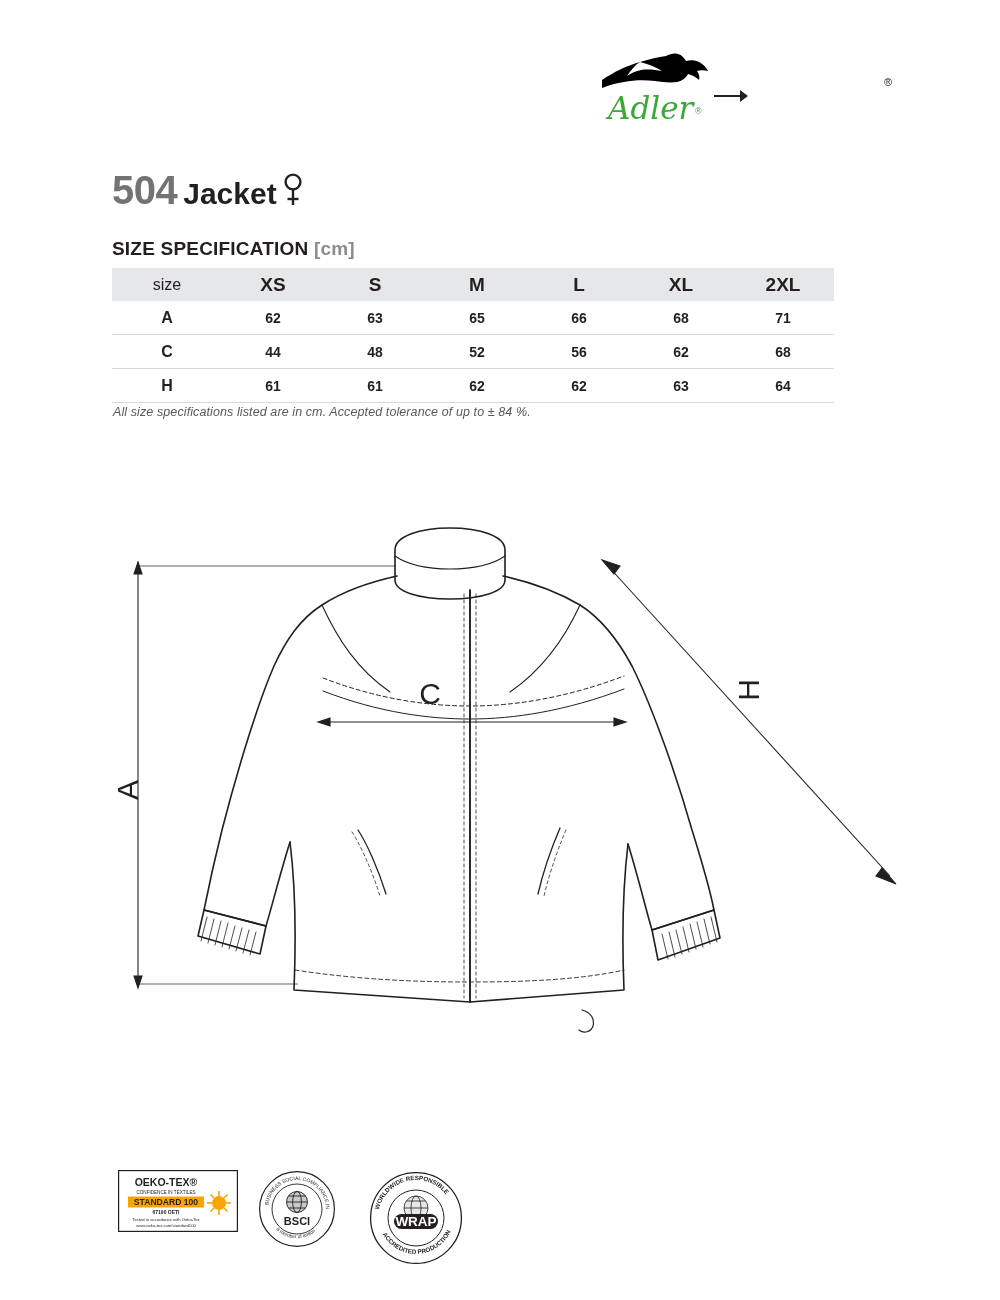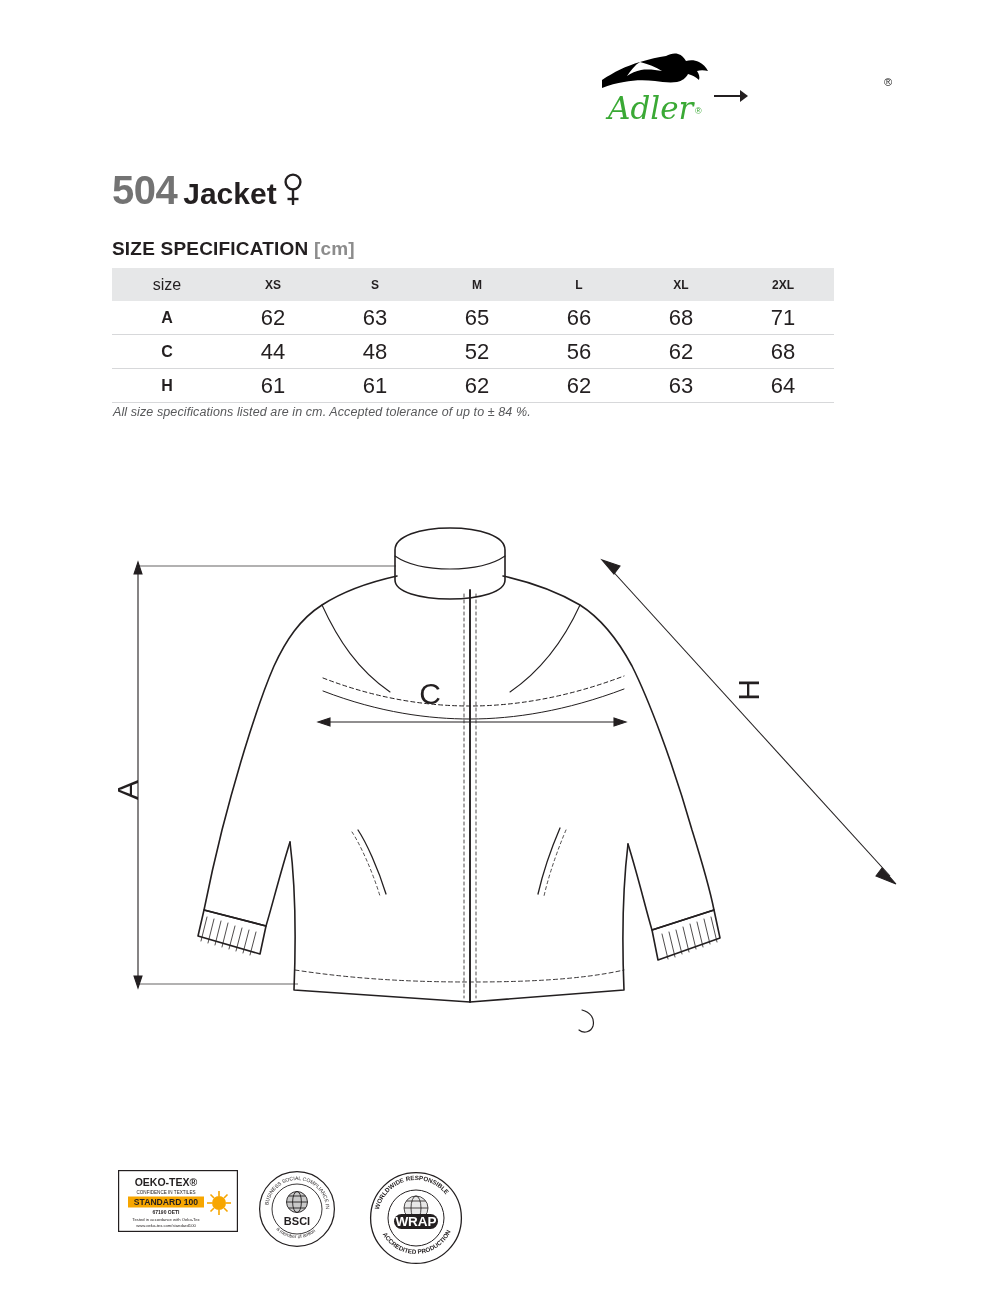--- a/index.html
+++ b/index.html
@@ -137,32 +137,32 @@
   table.size-table th,
   table.size-table td {
     text-align: center;
     padding: 0;
     height: 33px;
     vertical-align: middle;
     font-weight: bold;
   }
   table.size-table thead th {
     background: #e6e7e8;
-    font-size: 12px;
+    font-size: 19px;
   }
   table.size-table thead th.size-label {
     font-weight: normal;
     font-size: 16px;
   }
   table.size-table tbody td {
     border-bottom: 1px solid #d7d8da;
   }
   table.size-table tbody td.val {
-    font-weight: normal;
-    font-size: 22px;
+    font-weight: bold;
+    font-size: 14px;
   }
   table.size-table col.c0 { width: 110px; }
   table.size-table col.cx { width: 102px; }
 
   .tolerance-note {
     position: absolute;
     left: 113px;
     top: 405px;
     font-size: 12.5px;
     font-style: italic;

